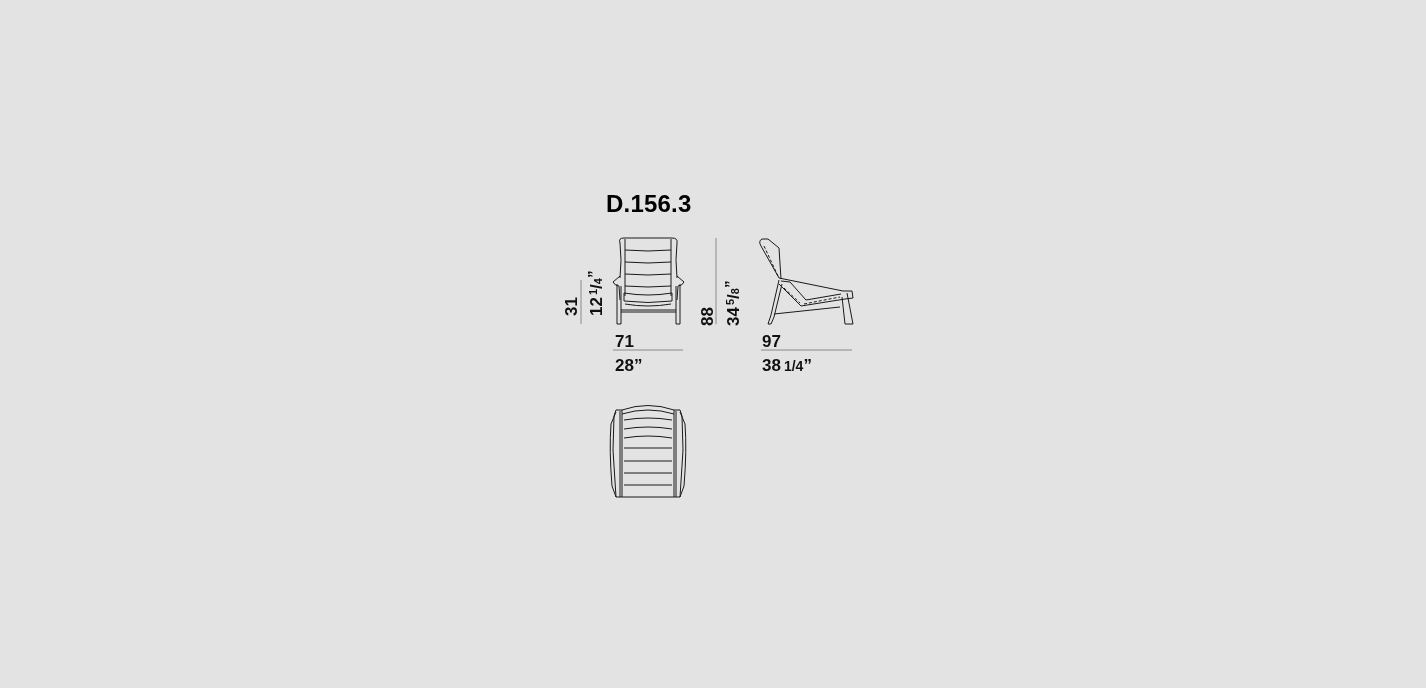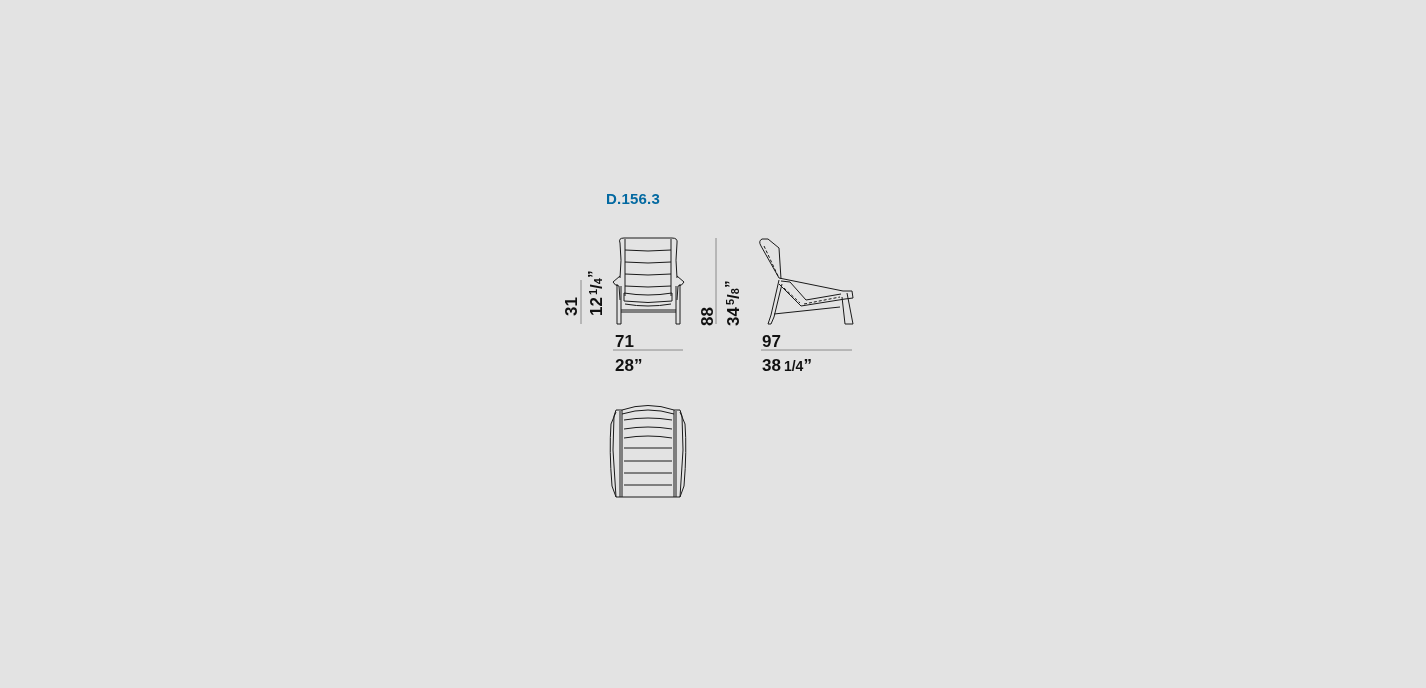--- a/index.html
+++ b/index.html
@@ -12,24 +12,24 @@
     }
     body {
       position: relative;
       font-family: "Liberation Sans", sans-serif;
       color: #111;
     }
     .title {
       position: absolute;
       left: 606px;
       top: 190px;
-      font-size: 15px;
+      font-size: 24px;
       font-weight: bold;
       letter-spacing: 0.2px;
-      color: #0369a1;
+      color: #000000;
     }
     .drawing {
       position: absolute;
       left: 0;
       top: 0;
     }
     .dim-text {
       font-family: "Liberation Sans", sans-serif;
       font-weight: bold;
       fill: #111;

